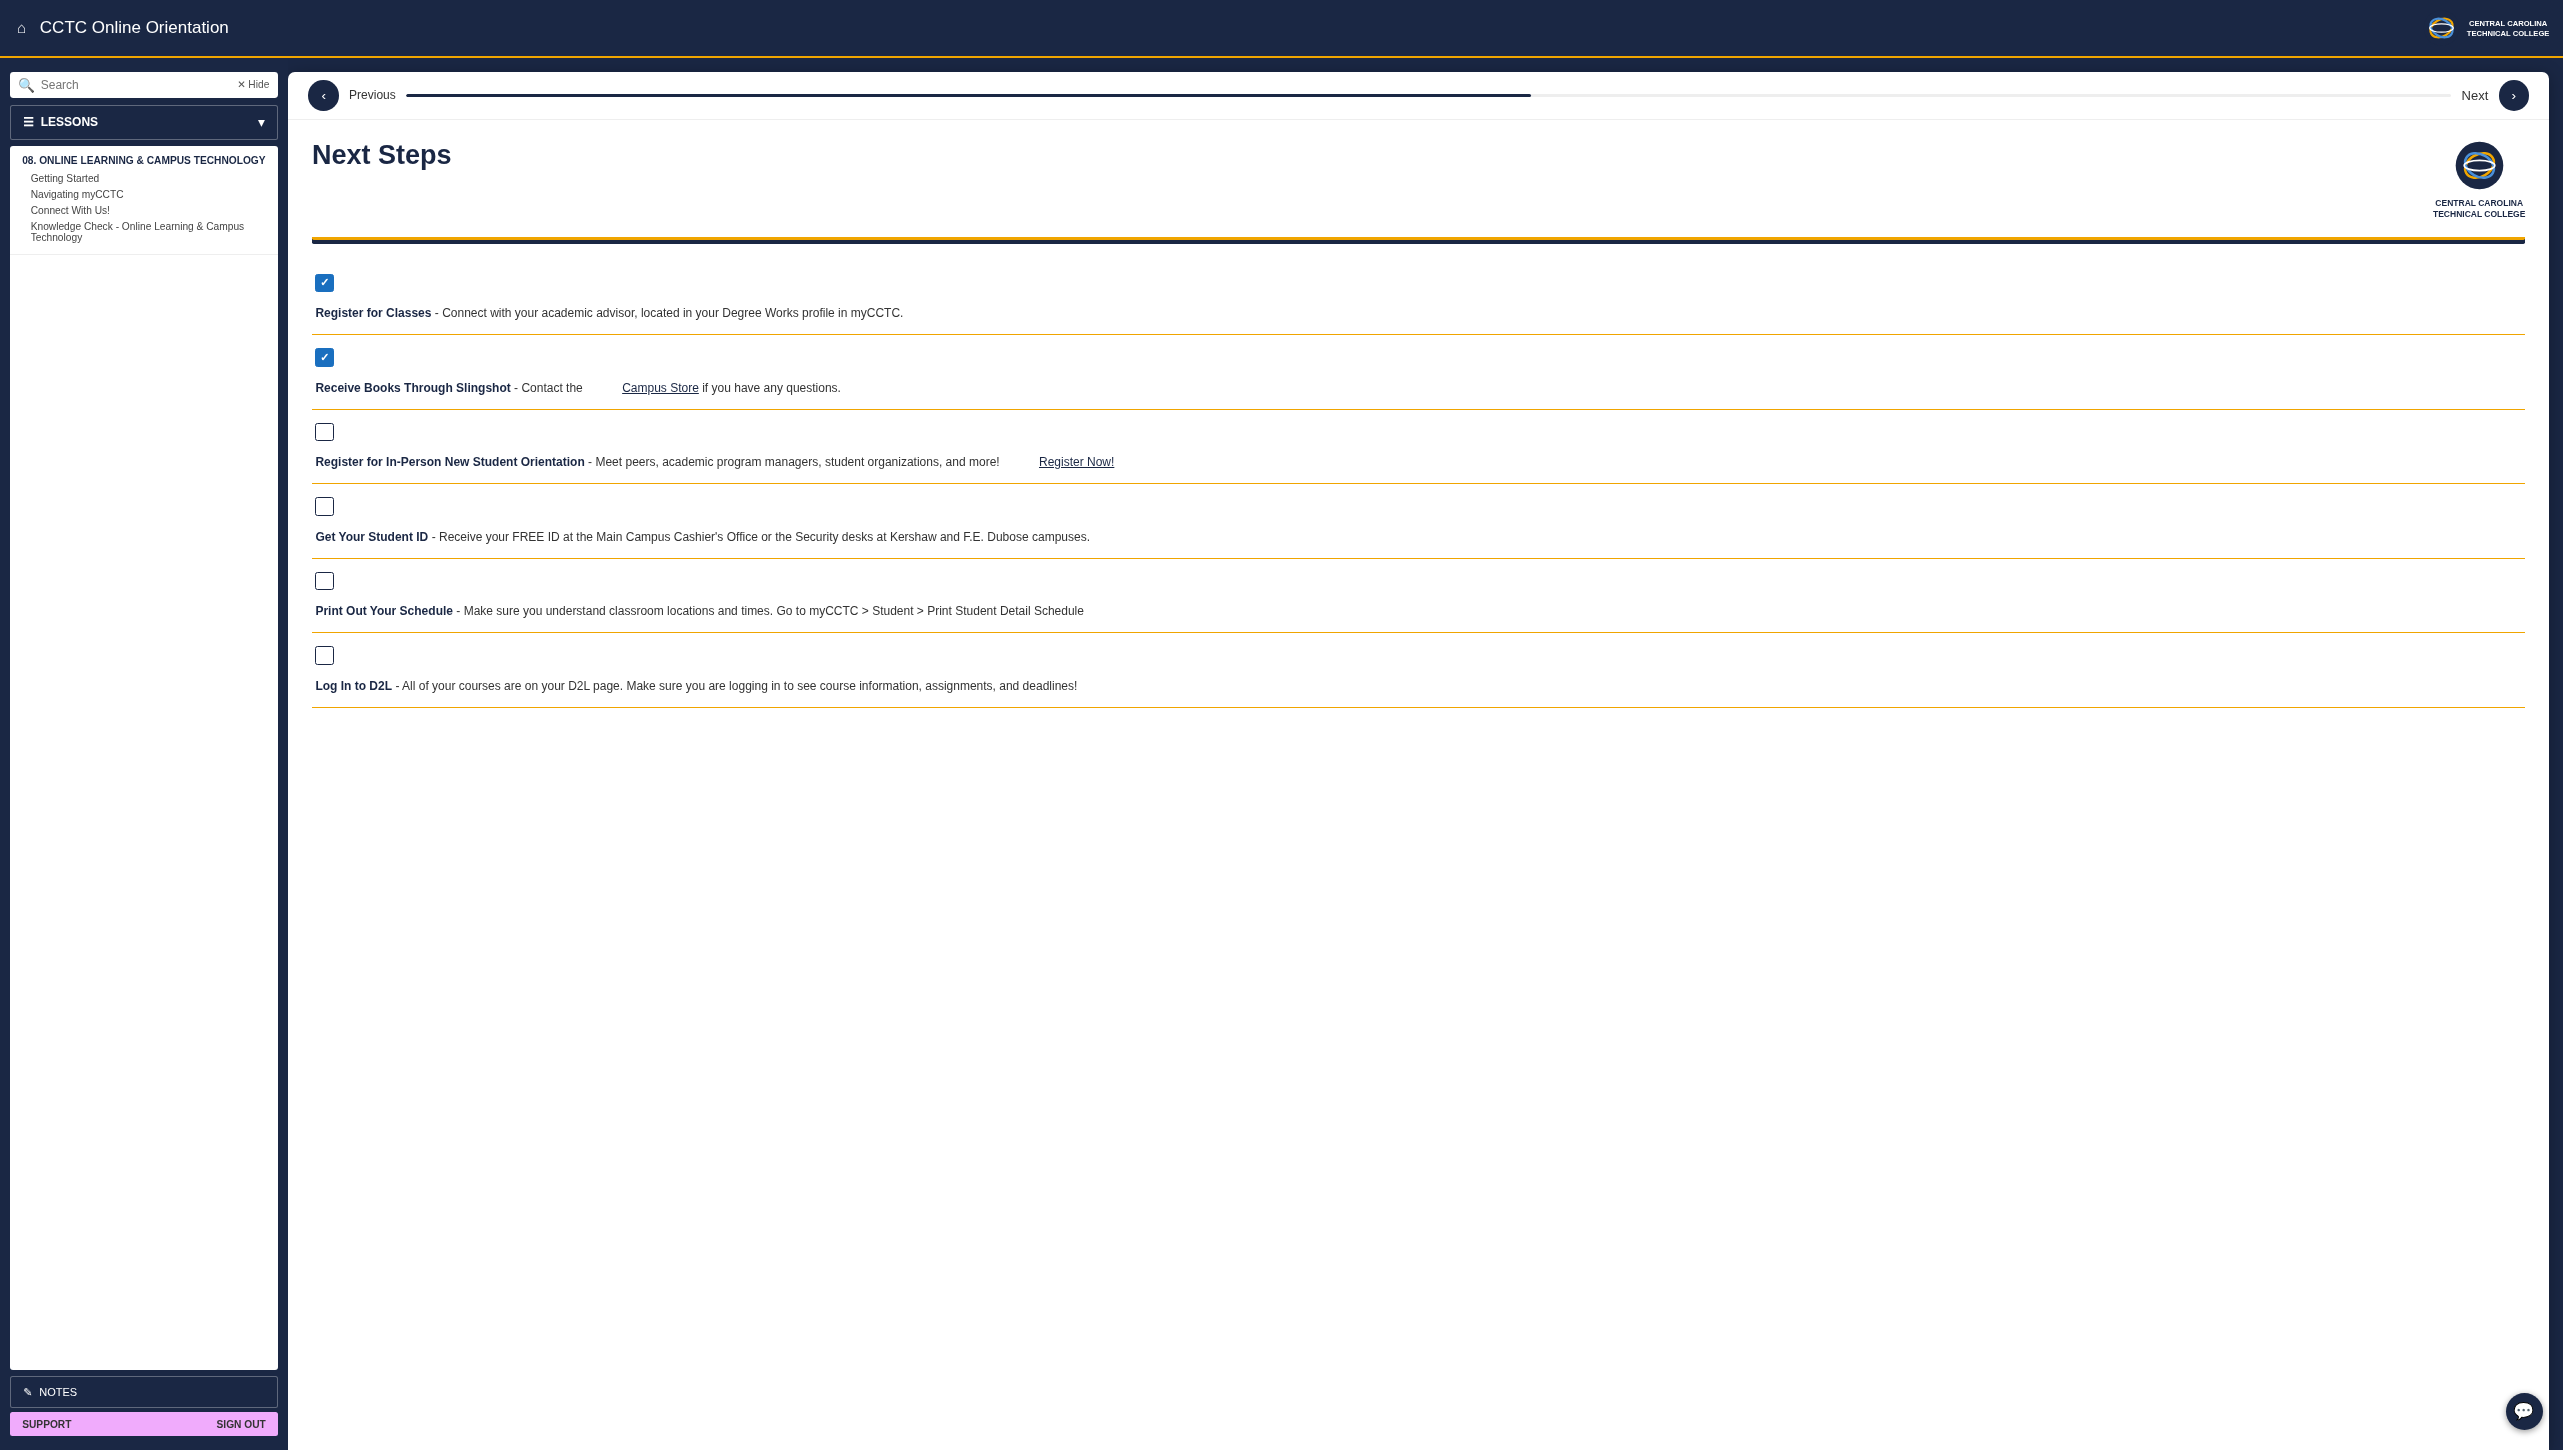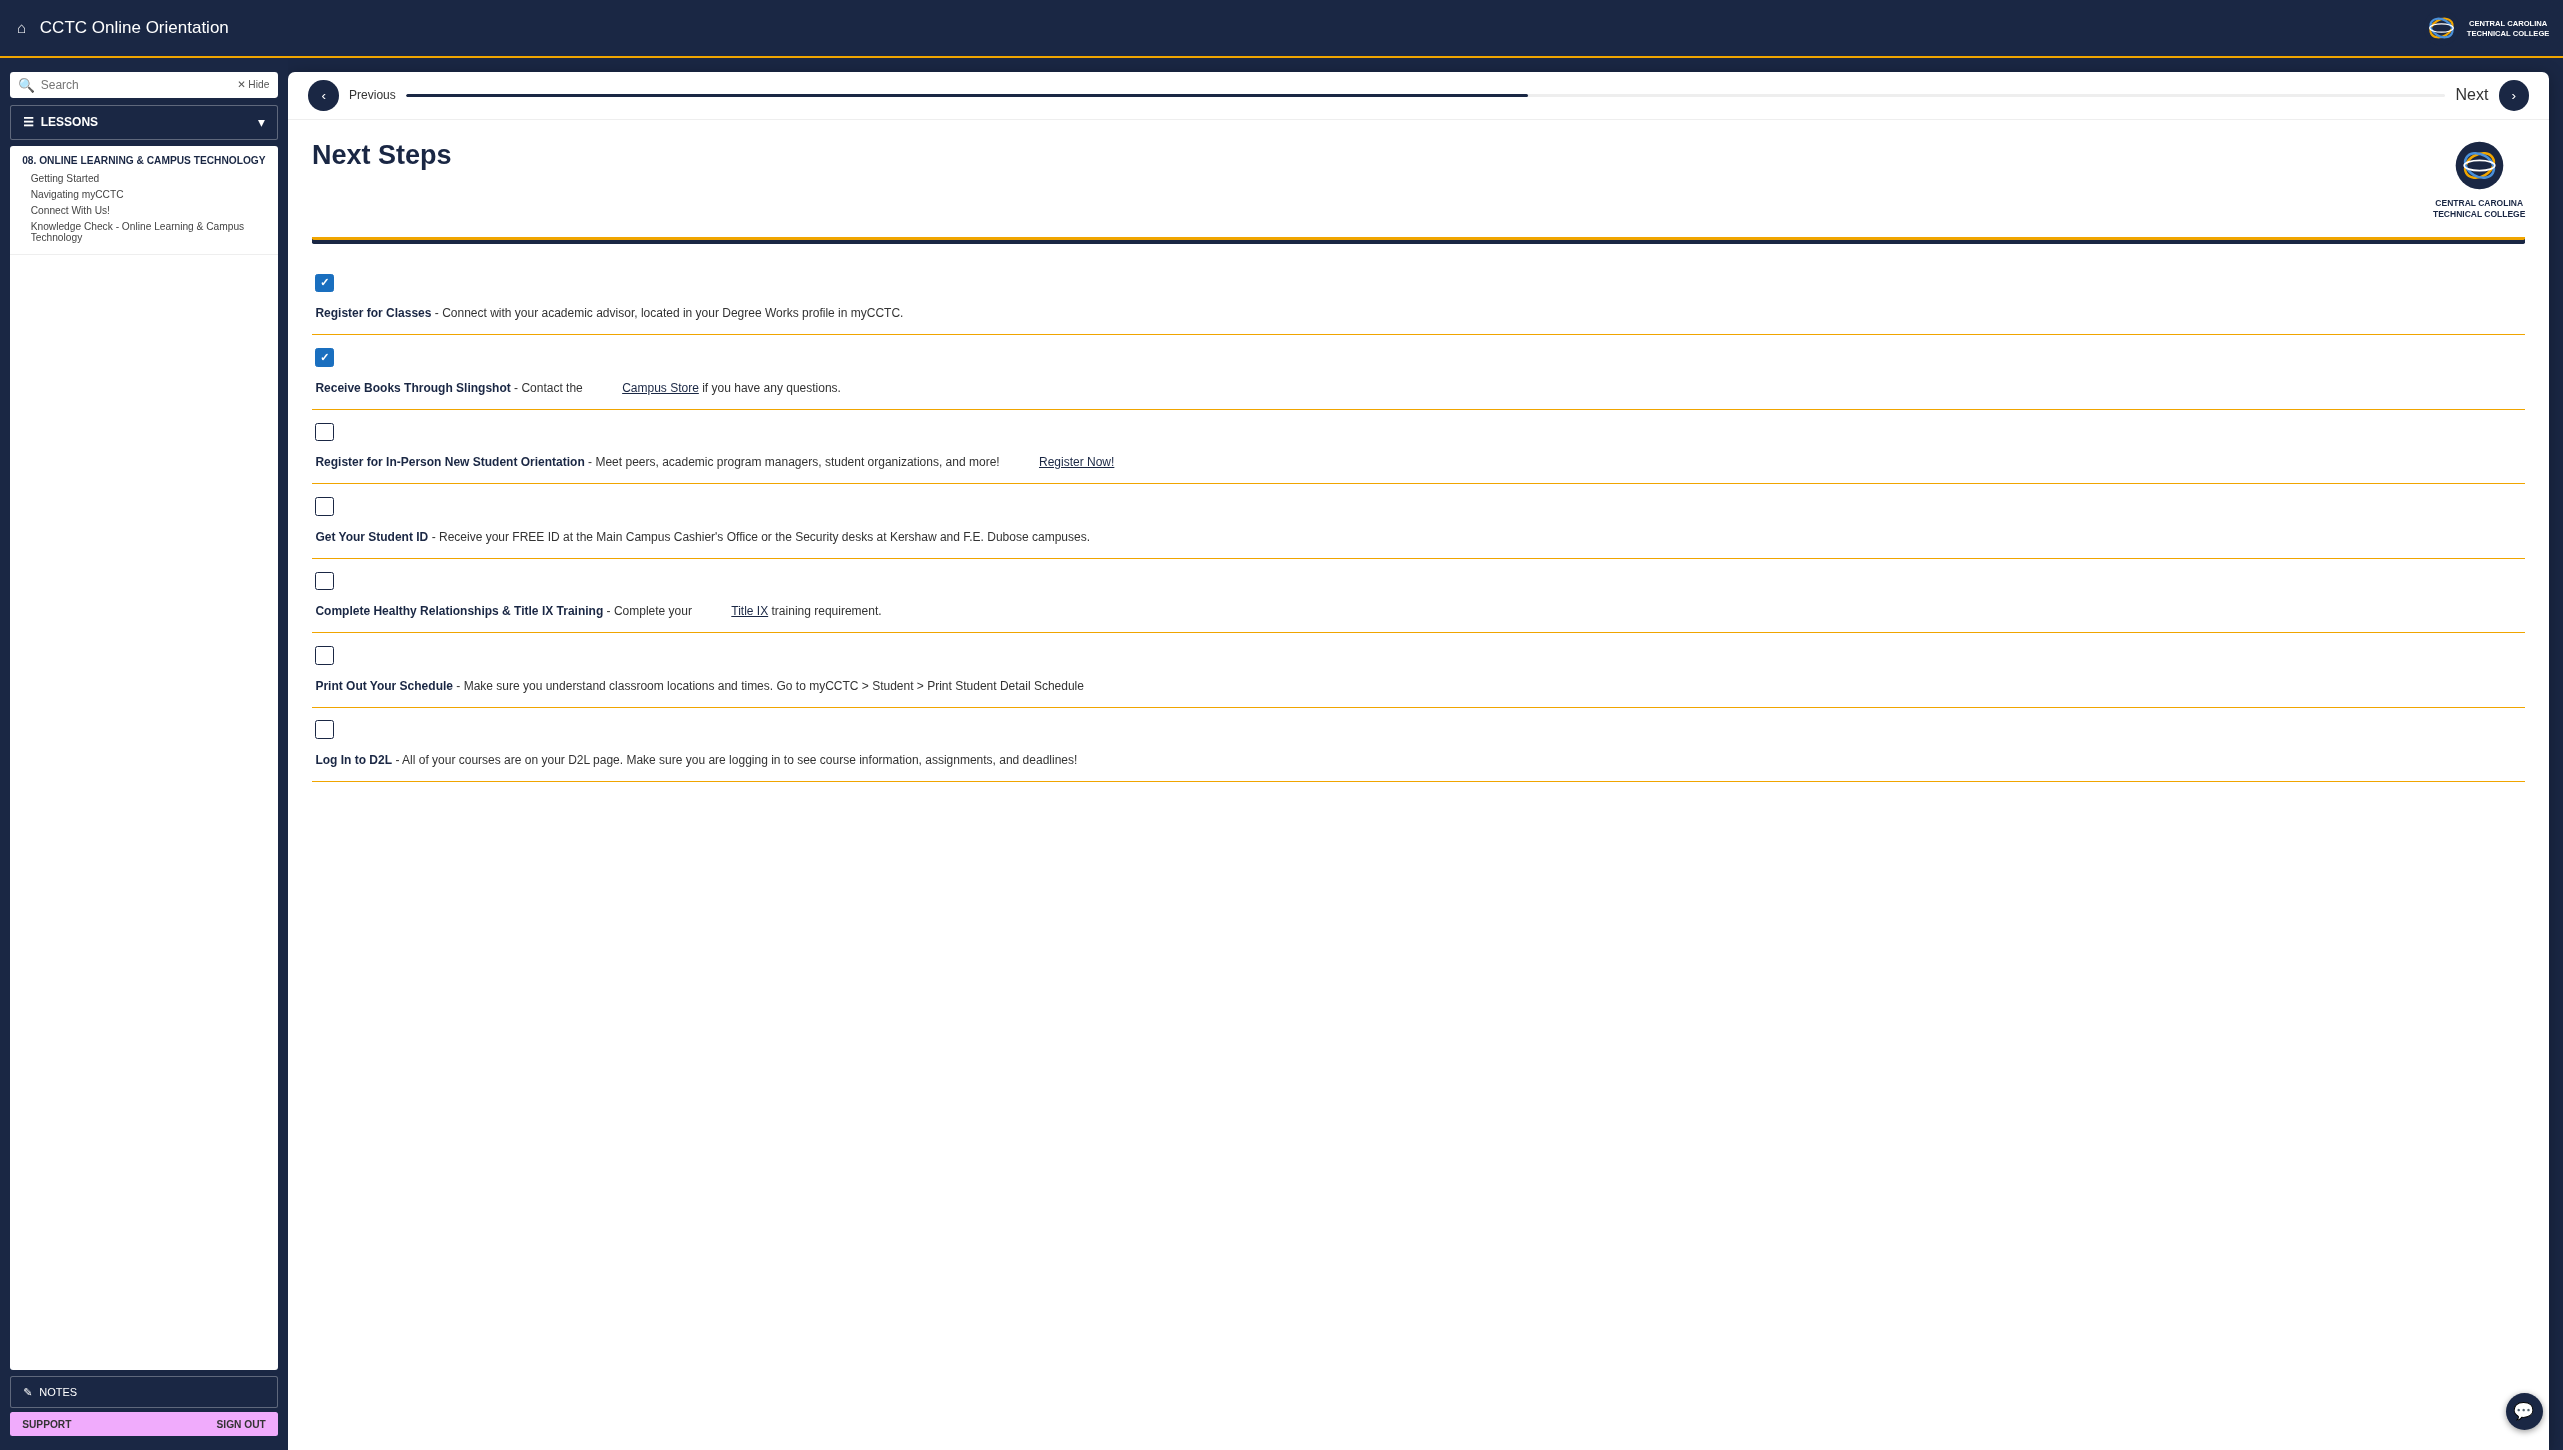--- a/index.html
+++ b/index.html
@@ -256,21 +256,21 @@
       background: #eee;
       border-radius: 1.7px;
       overflow: hidden;
     }
     .nav-progress-fill {
       height: 100%;
       background: #1a2744;
       border-radius: 1.7px;
     }
     .nav-next {
-      font-size: 16px;
+      font-size: 13px;
       color: #333;
       font-weight: 500;
     }
 
     
     .main-content {
       flex: 1;
       overflow-y: auto;
       padding: 20.4px 24px;
     }
@@ -519,29 +519,20 @@
           </div>
 
           <div class="checklist-item">
             <div class="checkbox"></div>
             <div class="checklist-text">
               <strong>Get Your Student ID</strong>
               <span> - Receive your FREE ID at the Main Campus Cashier's Office or the Security desks at Kershaw and F.E. Dubose campuses.</span>
             </div>
           </div>
 
-          <div class="checklist-item">
-            <div class="checkbox"></div>
-            <div class="checklist-text">
-              <strong>Complete Healthy Relationships &amp; Title IX Training</strong>
-              <span> - Complete your </span>
-              <a href="#">Title IX</a>
-              <span> training requirement.</span>
-            </div>
-          </div>
 
           <div class="checklist-item">
             <div class="checkbox"></div>
             <div class="checklist-text">
               <strong>Print Out Your Schedule</strong>
               <span> - Make sure you understand classroom locations and times. Go to myCCTC &gt; Student &gt; Print Student Detail Schedule</span>
             </div>
           </div>
 
           <div class="checklist-item">

